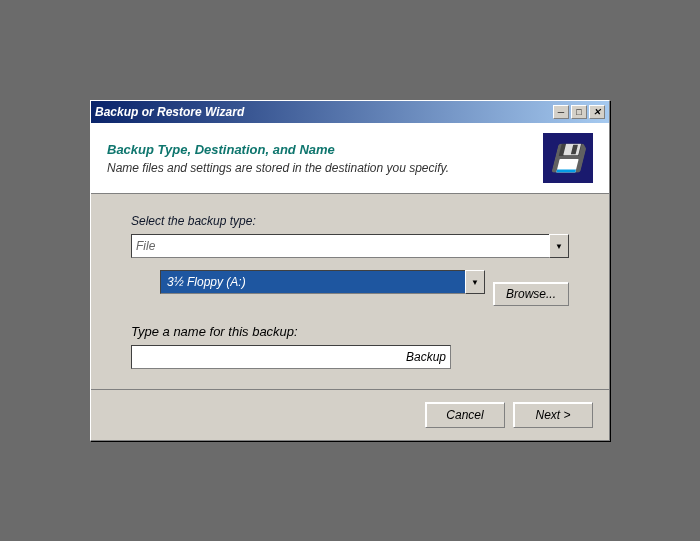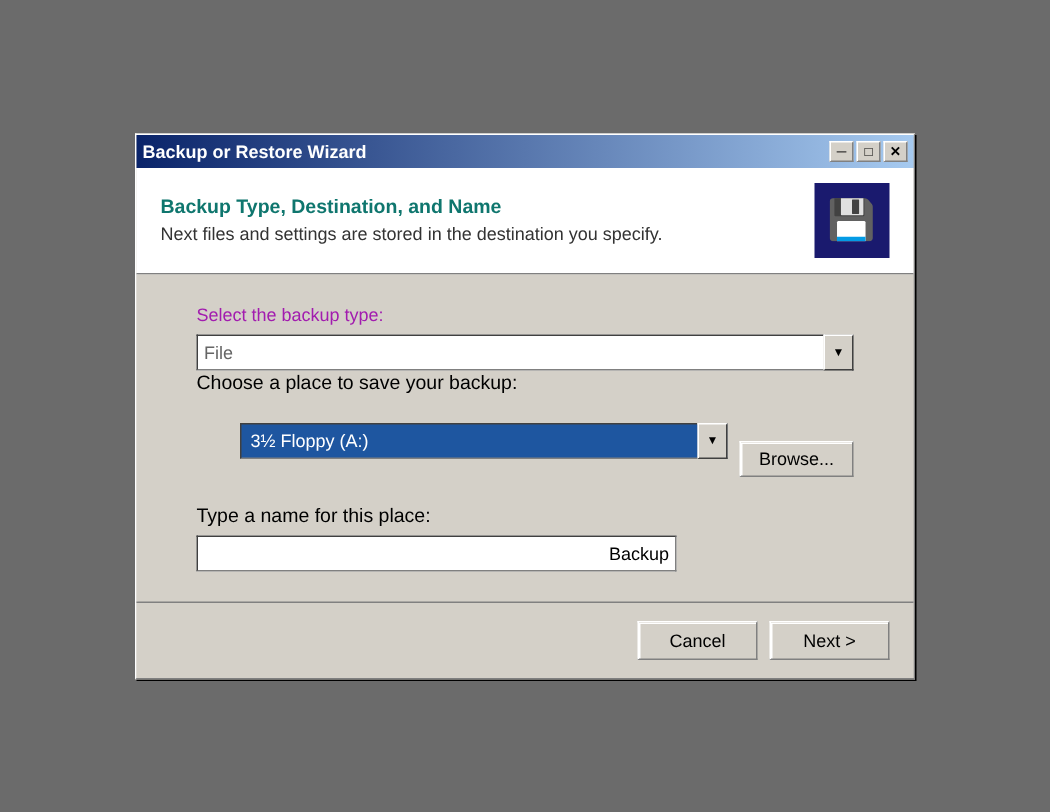--- a/index.html
+++ b/index.html
@@ -1,18 +1,19 @@
 <!DOCTYPE html>
 <html><head>
   <meta charset="utf-8">
   <style>
     * {
       box-sizing: border-box;
       margin: 0;
       padding: 0;
+      font-style: italic;
     }
 
     body {
       background: #6b6b6b;
       display: flex;
       justify-content: center;
       align-items: center;
       width: 700px;
       height: 541px;
       font-family: 'Tahoma', 'Arial', sans-serif;
@@ -108,21 +109,21 @@
       flex-shrink: 0;
     }
 
     .content {
       padding: 20px 40px;
       background: #d4d0c8;
     }
 
     .backup-type-label {
       font-size: 12px;
-      color: #a21caf;
+      color: #0f172a;
       margin-bottom: 6px;
     }
 
     .select-wrapper {
       position: relative;
     }
 
     .select-control {
       width: 100%;
       height: 24px;
@@ -280,47 +281,46 @@
     <div class="title-bar-controls">
       <div class="title-btn">─</div>
       <div class="title-btn">□</div>
       <div class="title-btn close">✕</div>
     </div>
   </div>
 
   <div class="header-section">
     <div class="header-text">
       <div class="header-title">Backup Type, Destination, and Name</div>
-      <div class="header-subtitle">Next files and settings are stored in the destination you specify.</div>
+      <div class="header-subtitle">Name files and settings are stored in the destination you specify.</div>
     </div>
     <div class="header-icon">
       <span style="font-size:26px;">💾</span>
     </div>
   </div>
 
   <div class="content">
     
     <div class="backup-type-label">Select the backup type:</div>
     <div class="select-wrapper">
       <select class="select-control"><option>File</option></select>
       <div class="select-arrow">▼</div>
     </div>
 
     
-    <div class="save-label">Choose a place to save your backup:</div>
     <div class="save-row cursor-area">
       <div class="save-select-wrapper">
         <select class="save-select"><option value="3½ Floppy (A:)">3½ Floppy (A:)</option><option value="Desktop">Desktop</option><option value="My Documents">My Documents</option><option value="Browse...">Browse...</option></select>
         <div class="save-select-arrow">▼</div>
       </div>
       <button class="browse-btn">Browse...</button>
     </div>
 
     
-    <div class="name-label">Type a name for this place:</div>
+    <div class="name-label">Type a name for this backup:</div>
     <input class="name-input" type="text" value="Backup" style="">
   </div>
 
   <div class="footer">
     <button class="footer-btn">Cancel</button>
     <button class="footer-btn">Next &gt;</button>
   </div>
 </div>
 
 </body></html>

